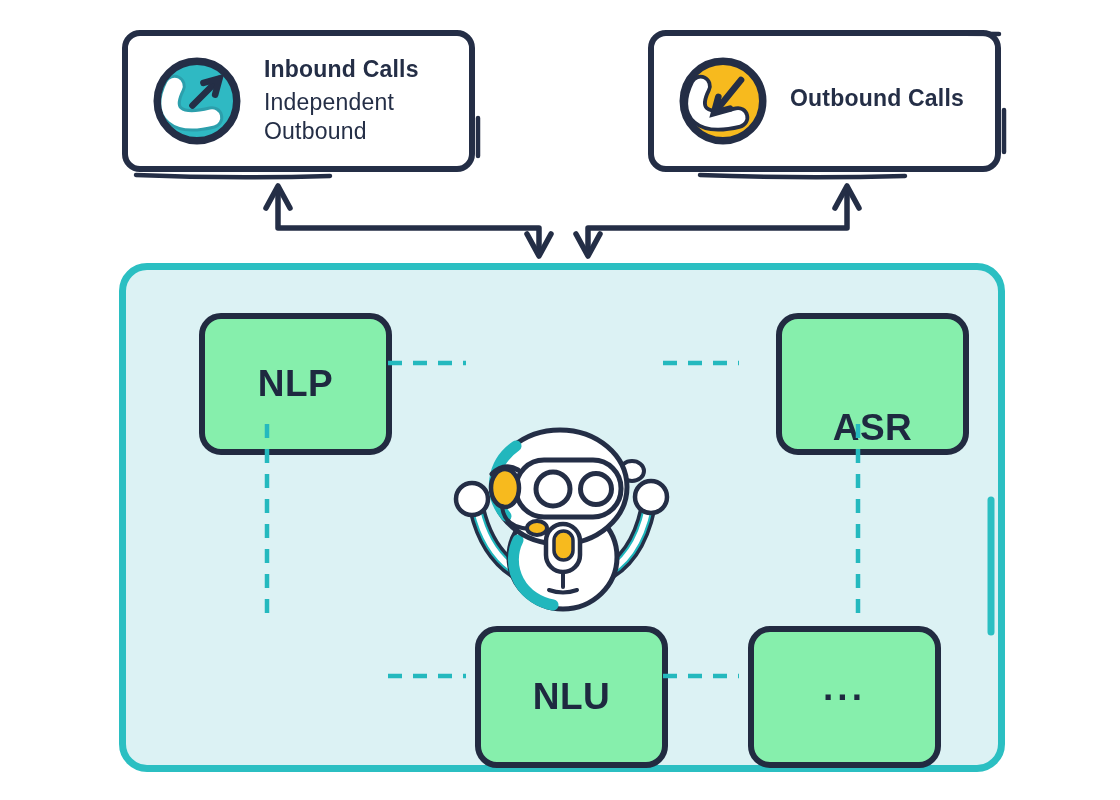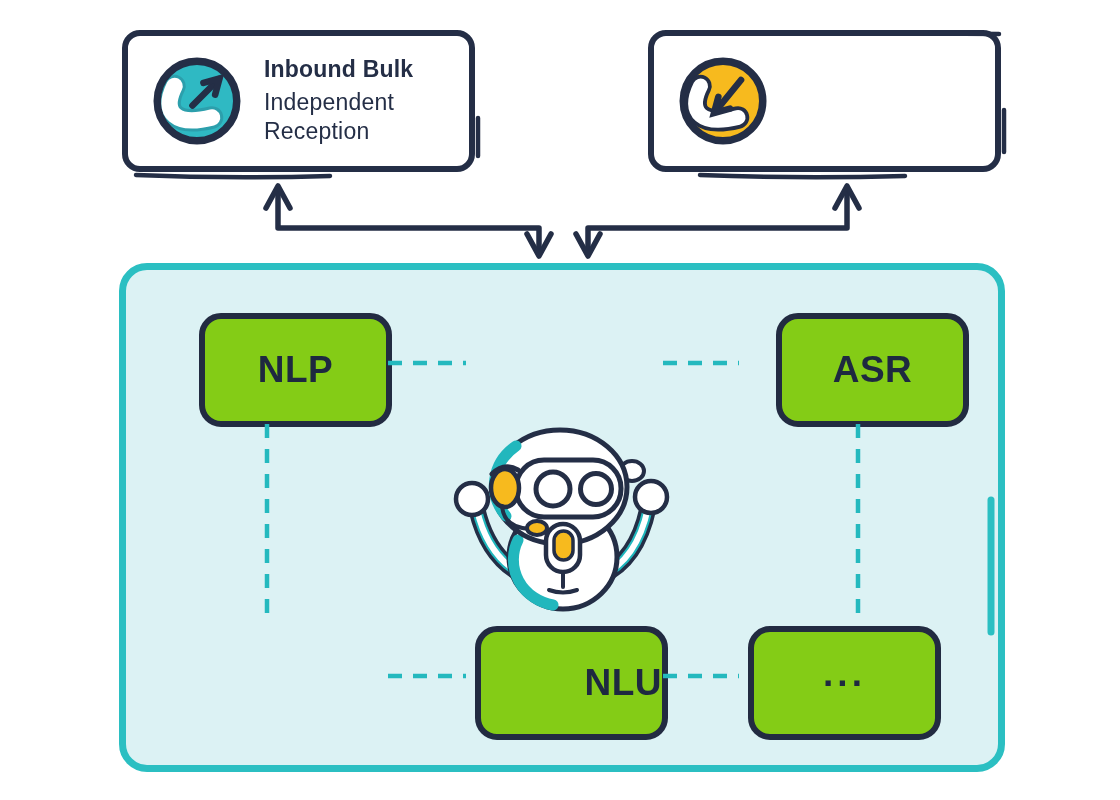--- a/index.html
+++ b/index.html
@@ -19,30 +19,30 @@
   .icon-circle svg{width:90px;height:90px;display:block;}
   .card-text{width:205px;}
   .card-title{font-size:23px;font-weight:700;letter-spacing:.2px;line-height:1.2;margin-bottom:5px;}
   .card-subtitle{font-size:23px;font-weight:400;letter-spacing:.2px;line-height:1.26;}
   
   .engine{
     position:absolute;left:119px;top:263px;width:886px;height:509px;box-sizing:border-box;
     background:#DCF2F4;border:7px solid #2BBFC2;border-radius:28px;
   }
   .module{
-    position:absolute;width:193px;height:114px;box-sizing:border-box;
-    background:#84cc16;border:6px solid #222B41;border-radius:22px;
+    position:absolute;width:193px;height:142px;box-sizing:border-box;
+    background:#86efac;border:6px solid #222B41;border-radius:22px;
     display:flex;align-items:center;justify-content:center;
   }
   .module span{font-size:37px;font-weight:700;color:#1E2940;letter-spacing:.5px;}
   .m-nlp{left:73px;top:43px;}
   .m-llm{left:349px;top:43px;}
-  .m-asr{left:650px;top:43px;}
+  .m-asr{left:650px;top:43px;align-items:flex-end;}
   .m-tts{left:73px;top:356px;}
-  .m-nlu{left:349px;top:356px;justify-content:flex-end;}
+  .m-nlu{left:349px;top:356px;}
   .m-dots{left:622px;top:356px;}
   .m-dots span{letter-spacing:4px;transform:translateY(-9px);}
   
   .overlay{position:absolute;left:0;top:0;width:1120px;height:800px;pointer-events:none;}
 </style>
 </head>
 <body>
 
 <div class="stage">
 
@@ -52,38 +52,39 @@
         <circle cx="30" cy="30" r="26.5" stroke="#242E46" stroke-width="5" fill="#2FB9C3"></circle>
         <path d="M 15 20 C 6 38 16 47 40 41" fill="none" stroke="#242E46" stroke-width="15" stroke-linecap="round" opacity="0.18"></path>
         <path d="M 15 20 C 6 38 16 47 40 41" fill="none" stroke="#ffffff" stroke-width="11" stroke-linecap="round"></path>
         <g stroke="#242E46" stroke-width="4.4" stroke-linecap="round" fill="none">
           <path d="M 27 33 L 44.5 15.5"></path>
           <path d="M 34.3 17.9 L 45 15 L 42.1 25.7"></path>
         </g>
       </svg>
     </div>
     <div class="card-text">
-      <div class="card-title">Inbound Bulk</div>
-      <div class="card-subtitle">Independent Reception</div>
+      <div class="card-title">Inbound Calls</div>
+      <div class="card-subtitle">Independent Outbound</div>
     </div>
   </div>
 
   <div class="call-card right">
     <div class="icon-circle">
       <svg viewBox="0 0 60 60">
         <circle cx="30" cy="30" r="26.5" stroke="#242E46" stroke-width="5" fill="#F7BA1E"></circle>
         <path d="M 15 20 C 6 38 16 47 40 41" fill="none" stroke="#242E46" stroke-width="15" stroke-linecap="round"></path>
         <path d="M 15 20 C 6 38 16 47 40 41" fill="none" stroke="#ffffff" stroke-width="10" stroke-linecap="round"></path>
         <g stroke="#242E46" stroke-width="4.4" stroke-linecap="round" fill="none">
           <path d="M 42 16 L 24.5 37.5"></path>
           <path d="M 34.7 35.1 L 24 38 L 26.9 27.3"></path>
         </g>
       </svg>
     </div>
     <div class="card-text">
+      <div class="card-title">Outbound Calls</div>
     </div>
   </div>
 
   <div class="engine">
     <div class="module m-nlp">
         <span>NLP</span>
       </div>
     <div class="module m-asr">
         <span>ASR</span>
       </div>

